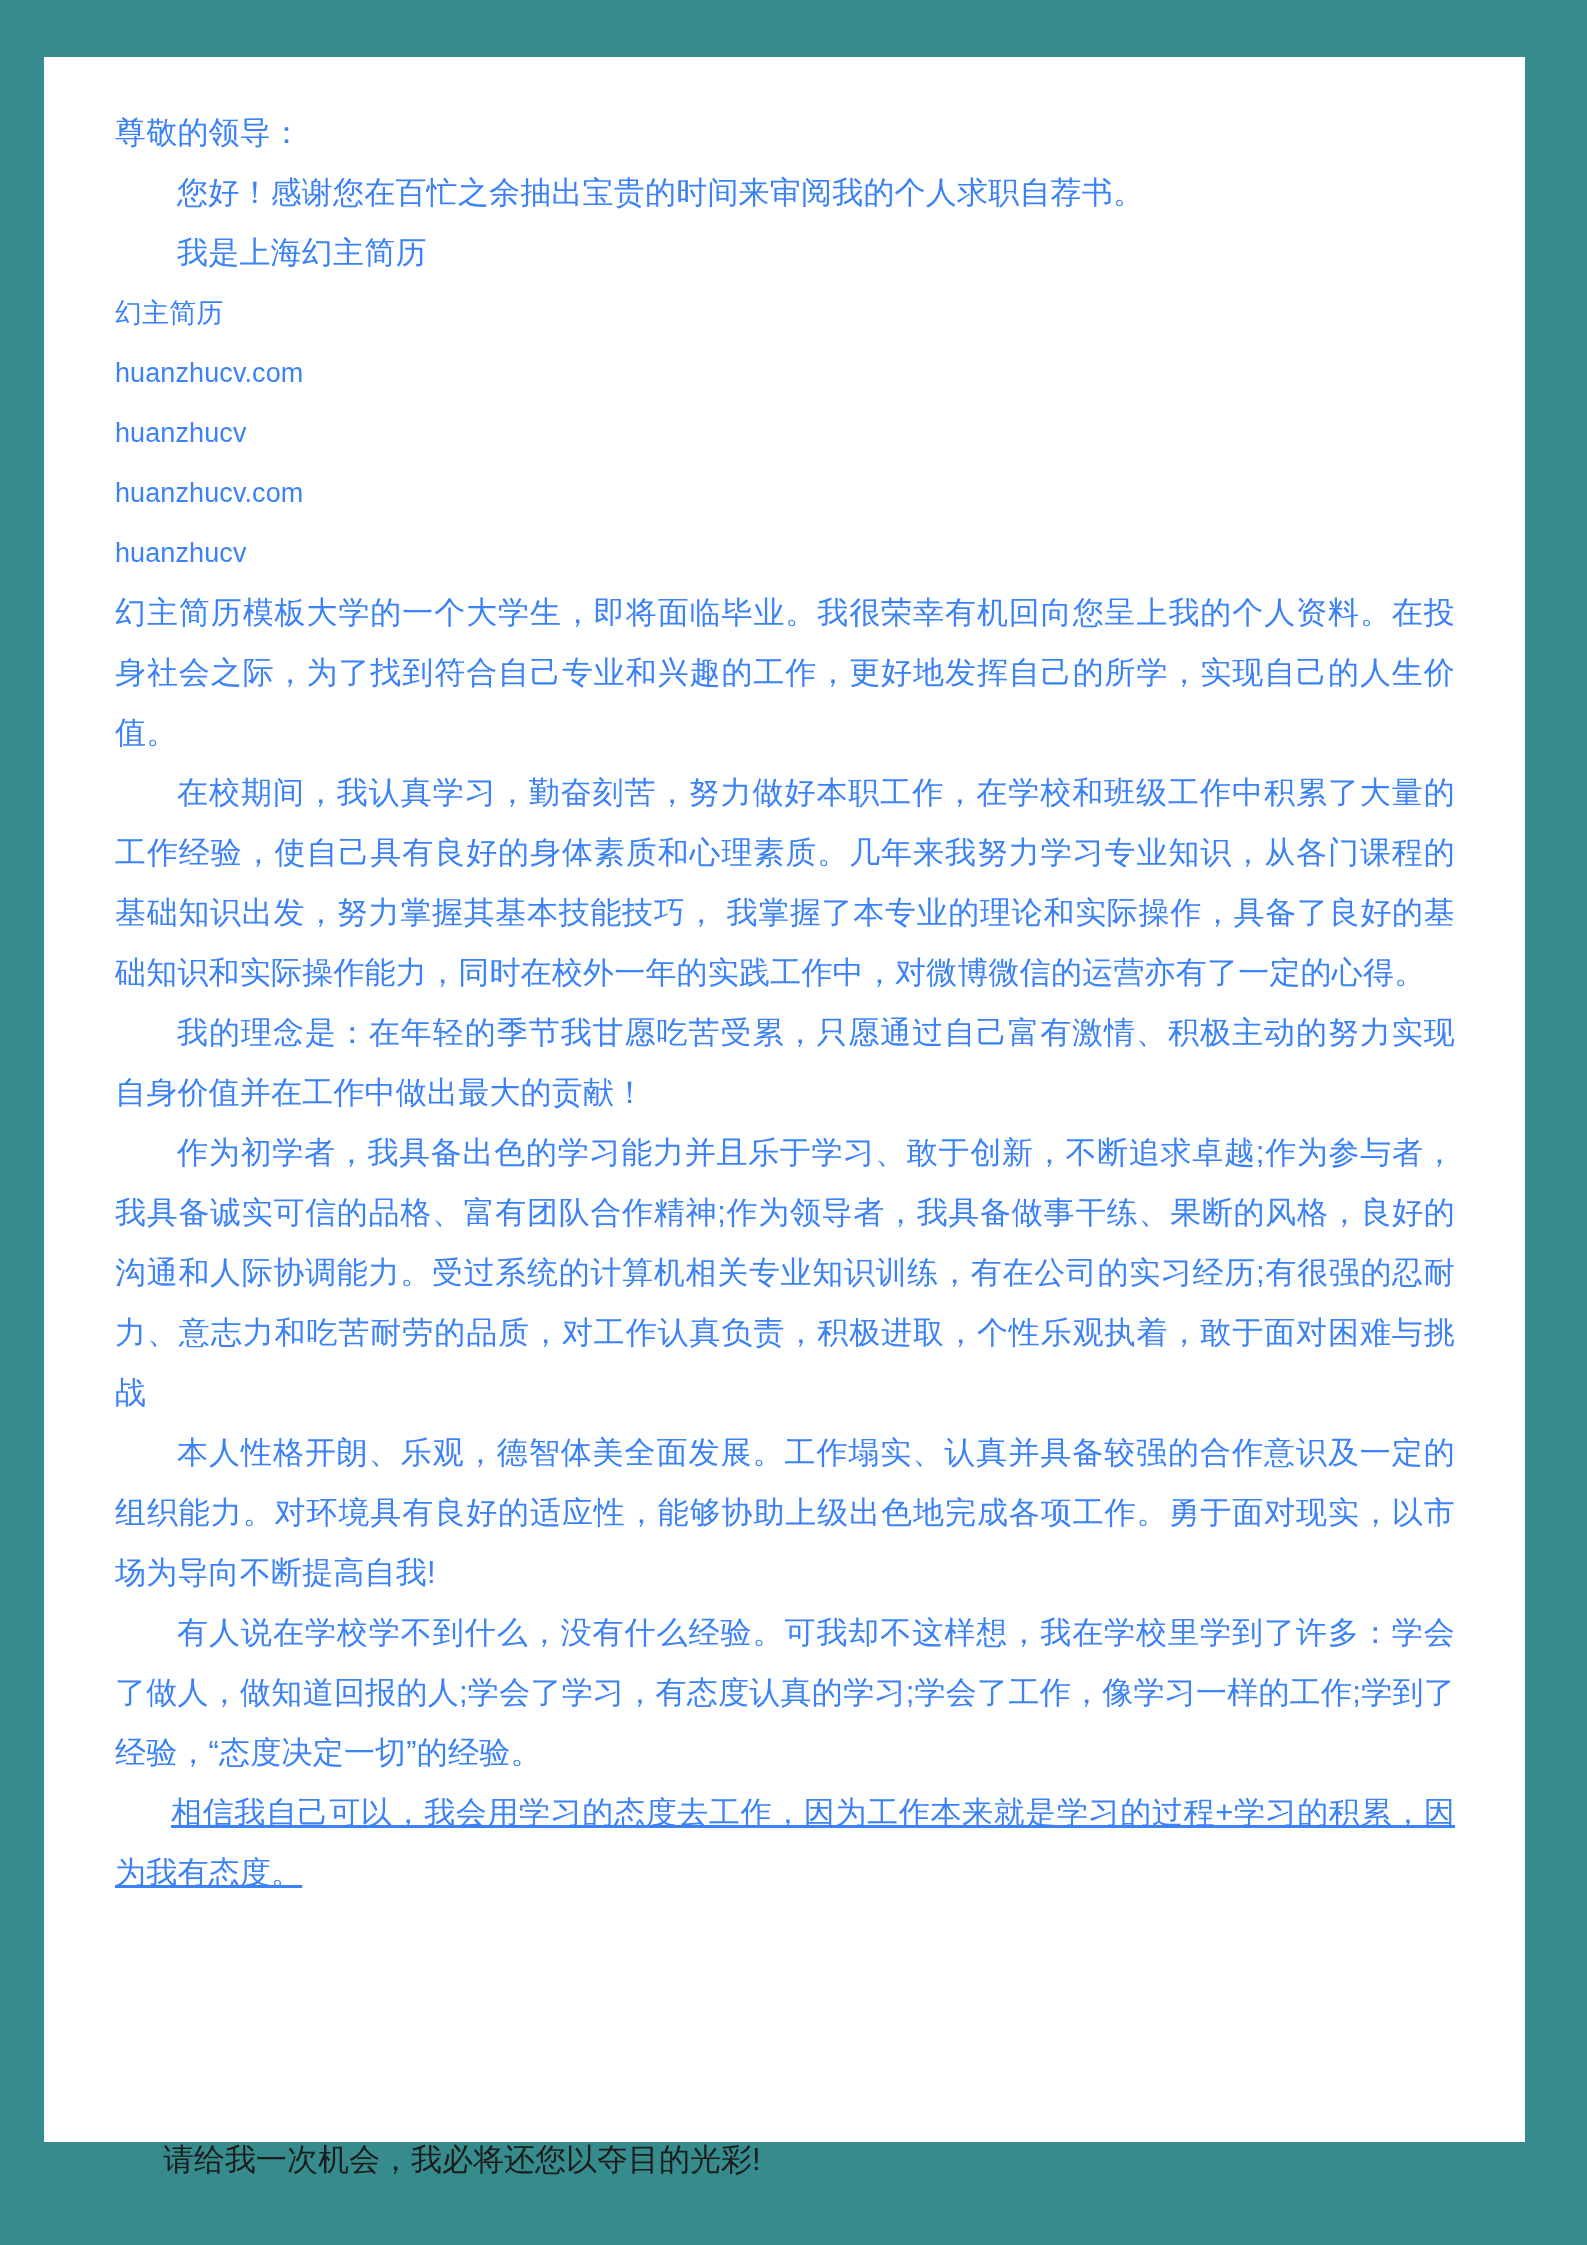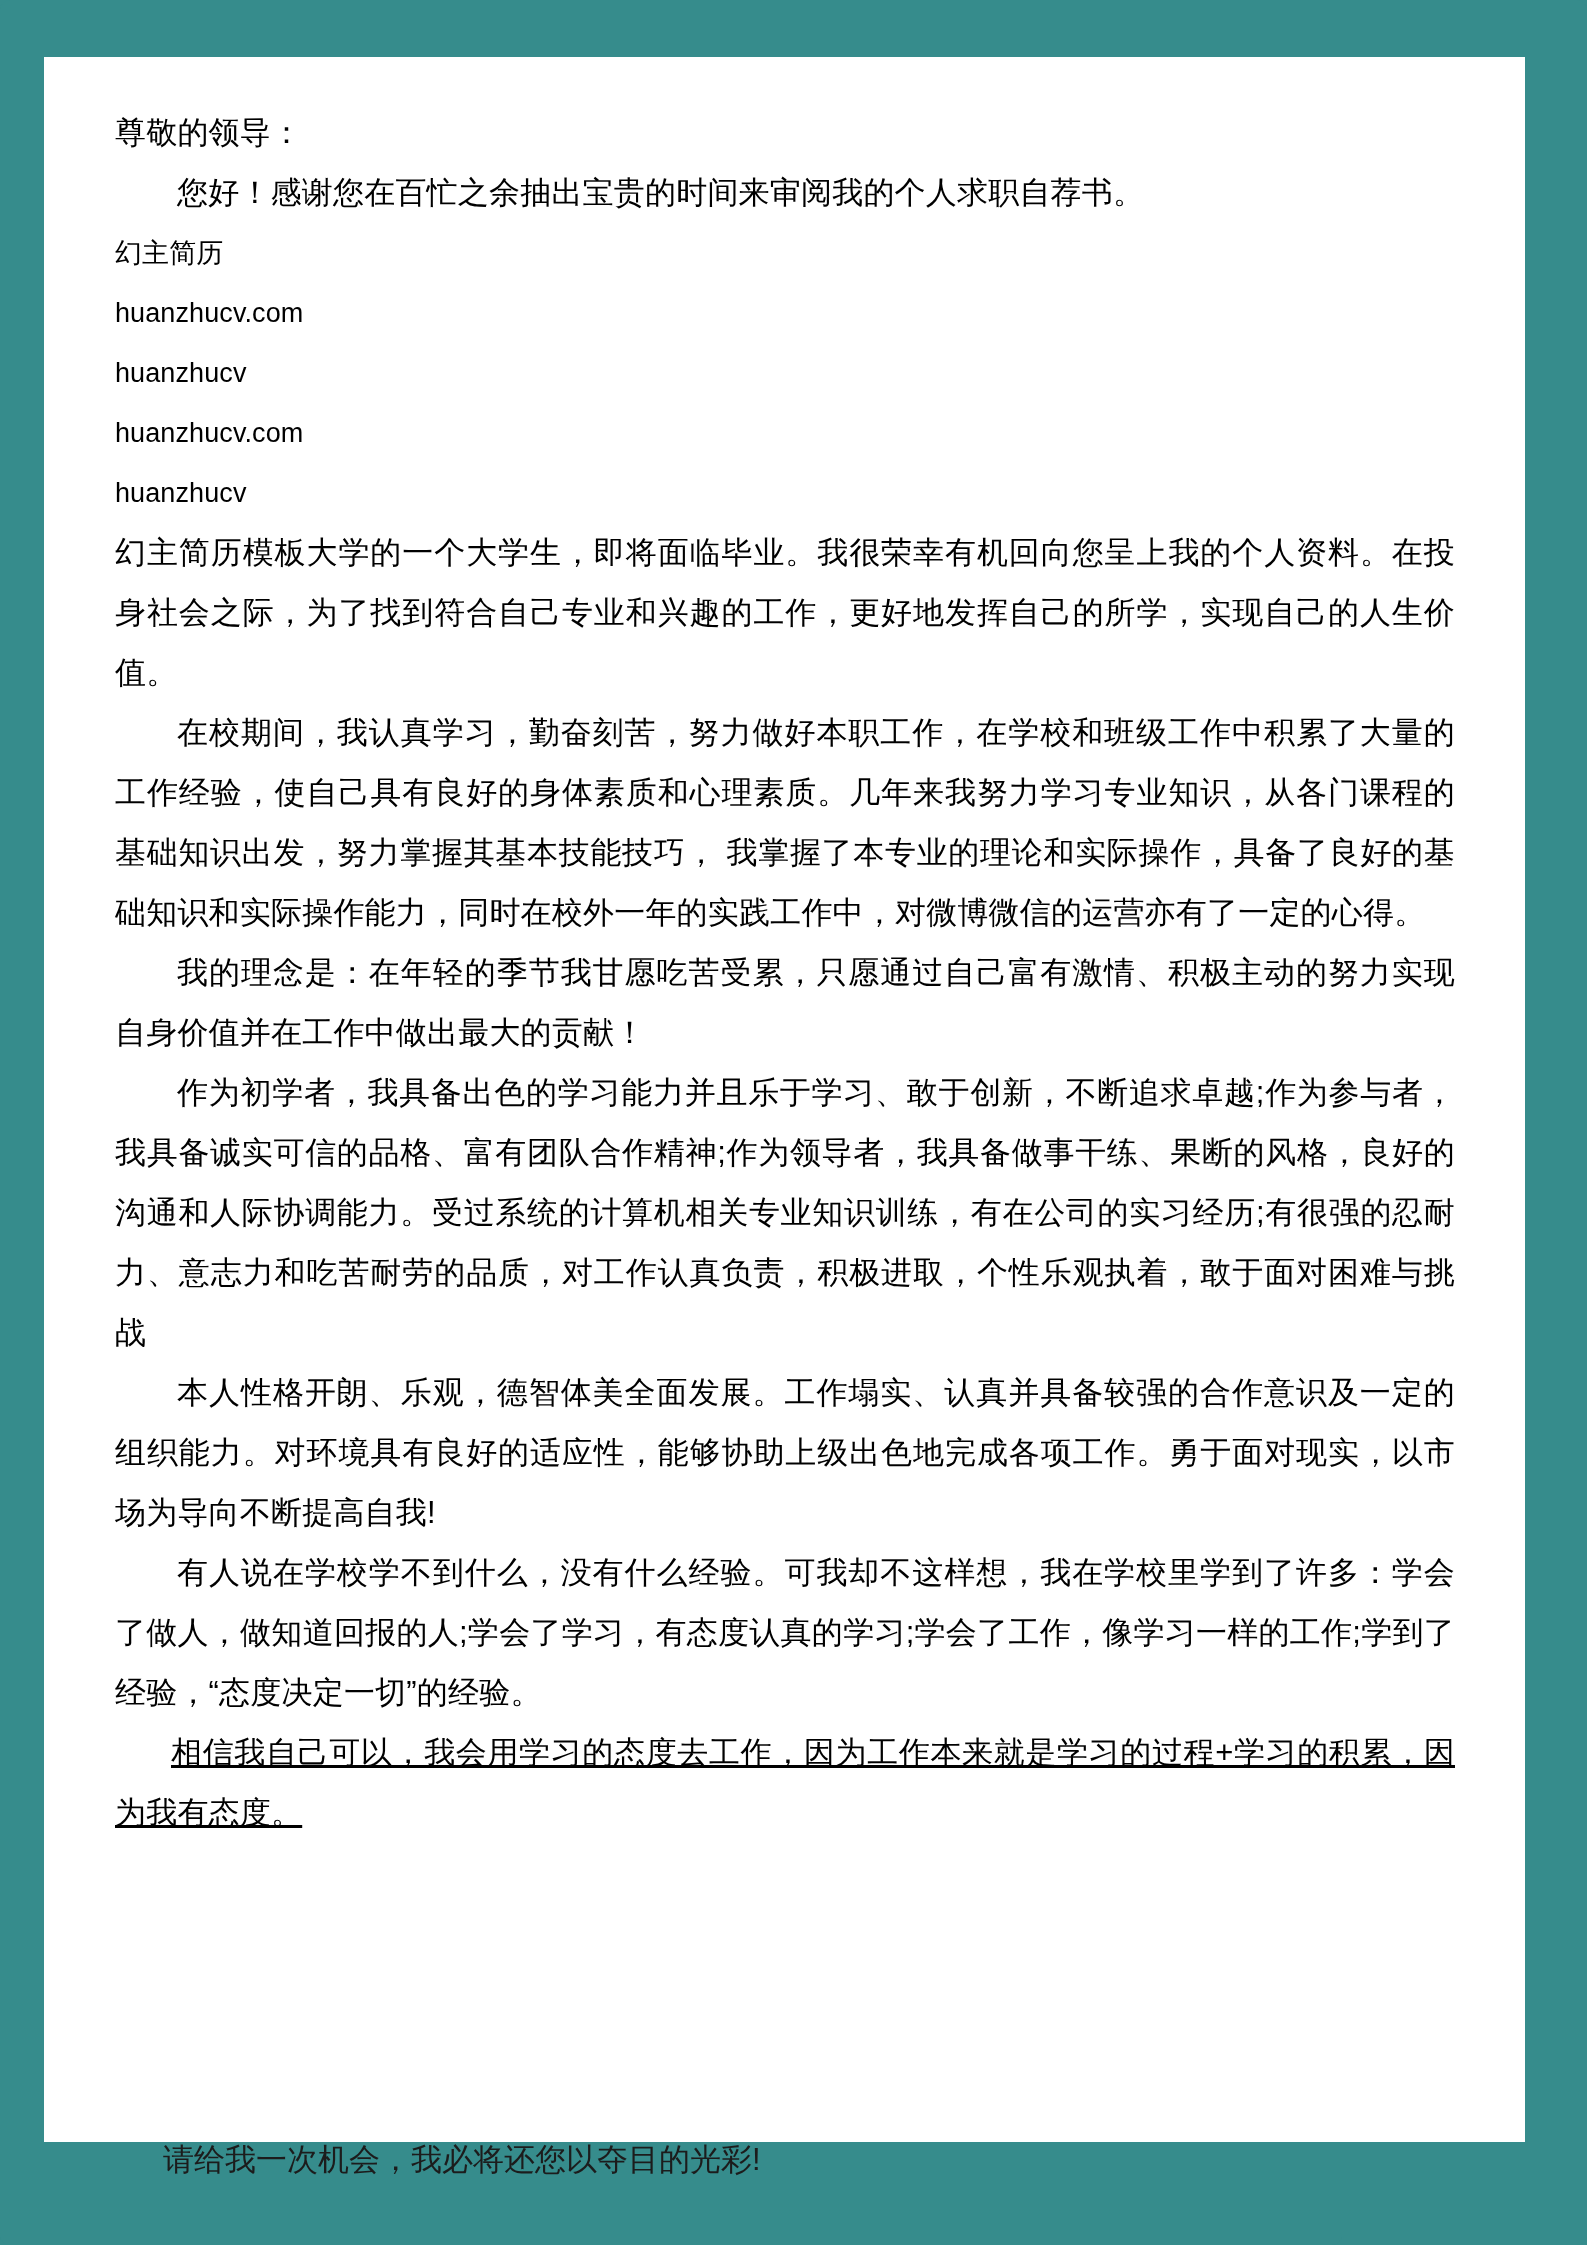--- a/index.html
+++ b/index.html
@@ -36,21 +36,21 @@
     height: 2085px;
     background: #ffffff;
     overflow: hidden;
   }
 
   #page-body {
     position: absolute;
     left: 71px;            
     top: 0;
     width: 1340px;
-    color: #000000;
+    color: #3b82f6;
   }
 
   .para {
     font-size: 31px;
     line-height: 60px;
     letter-spacing: 0.2px;
     margin: 0;
     text-align: justify;
     text-justify: inter-character;
     word-break: break-all;
@@ -99,20 +99,21 @@
 
 <div id="doc-frame">
 
   <div id="page-sheet">
     <div id="page-body">
 
       <p class="para" style="margin-top:46px;">尊敬的领导：</p>
 
       <p class="para indent">您好！感谢您在百忙之余抽出宝贵的时间来审阅我的个人求职自荐书。</p>
 
+      <p class="para indent">我是上海幻主简历</p>
 
       <p class="latin">幻主简历</p>
 
       <p class="latin">huanzhucv.com</p>
 
       <p class="latin">huanzhucv</p>
 
       <p class="latin">huanzhucv.com</p>
 
       <p class="latin">huanzhucv</p>

